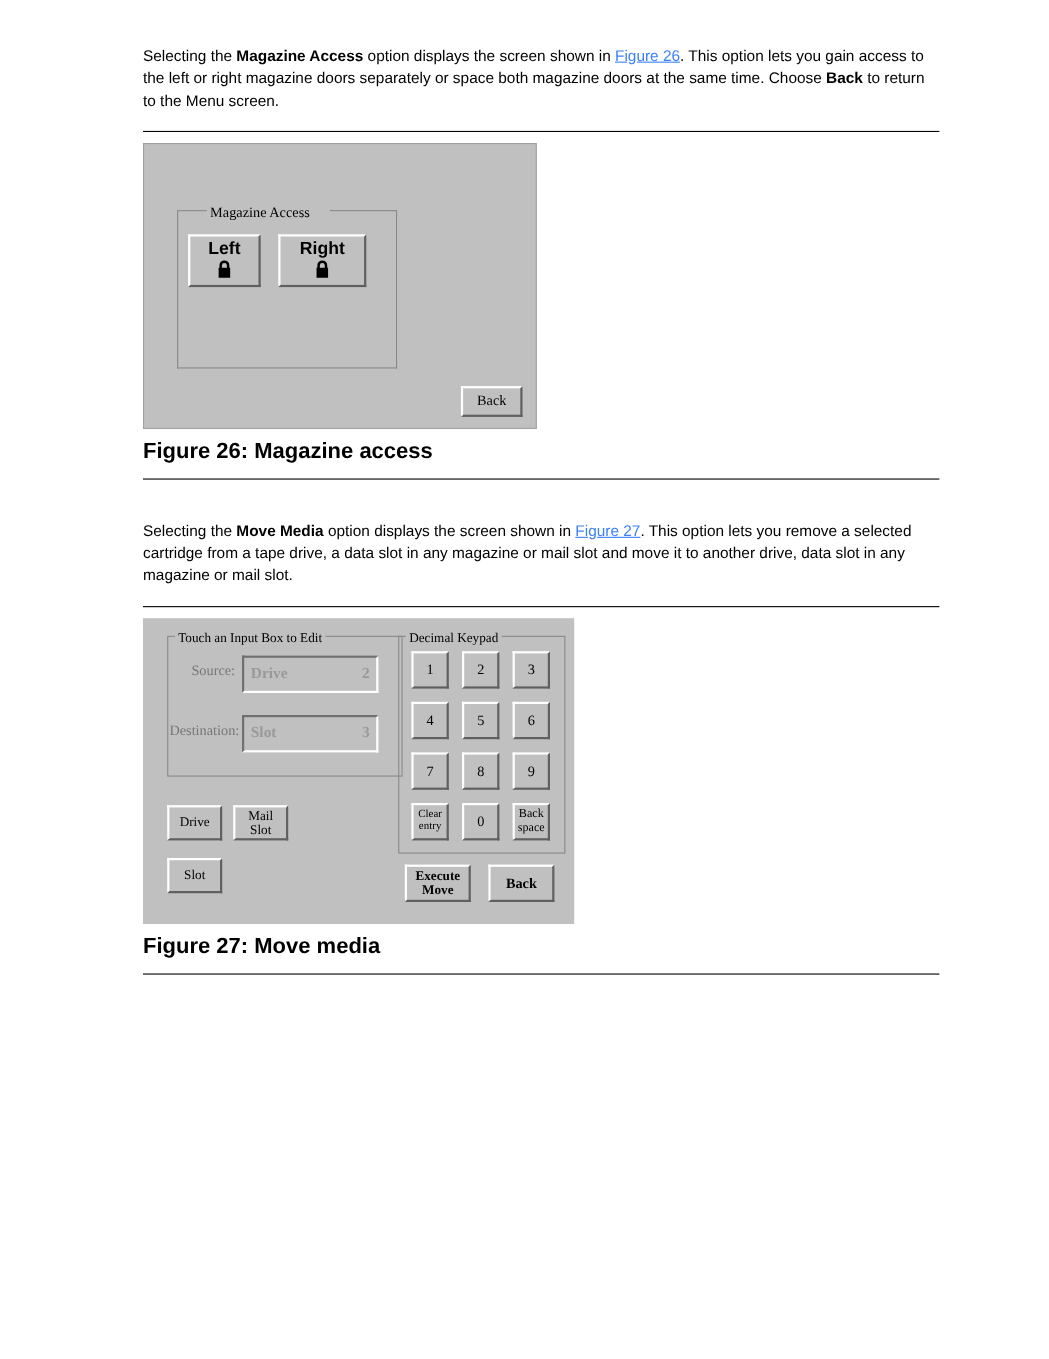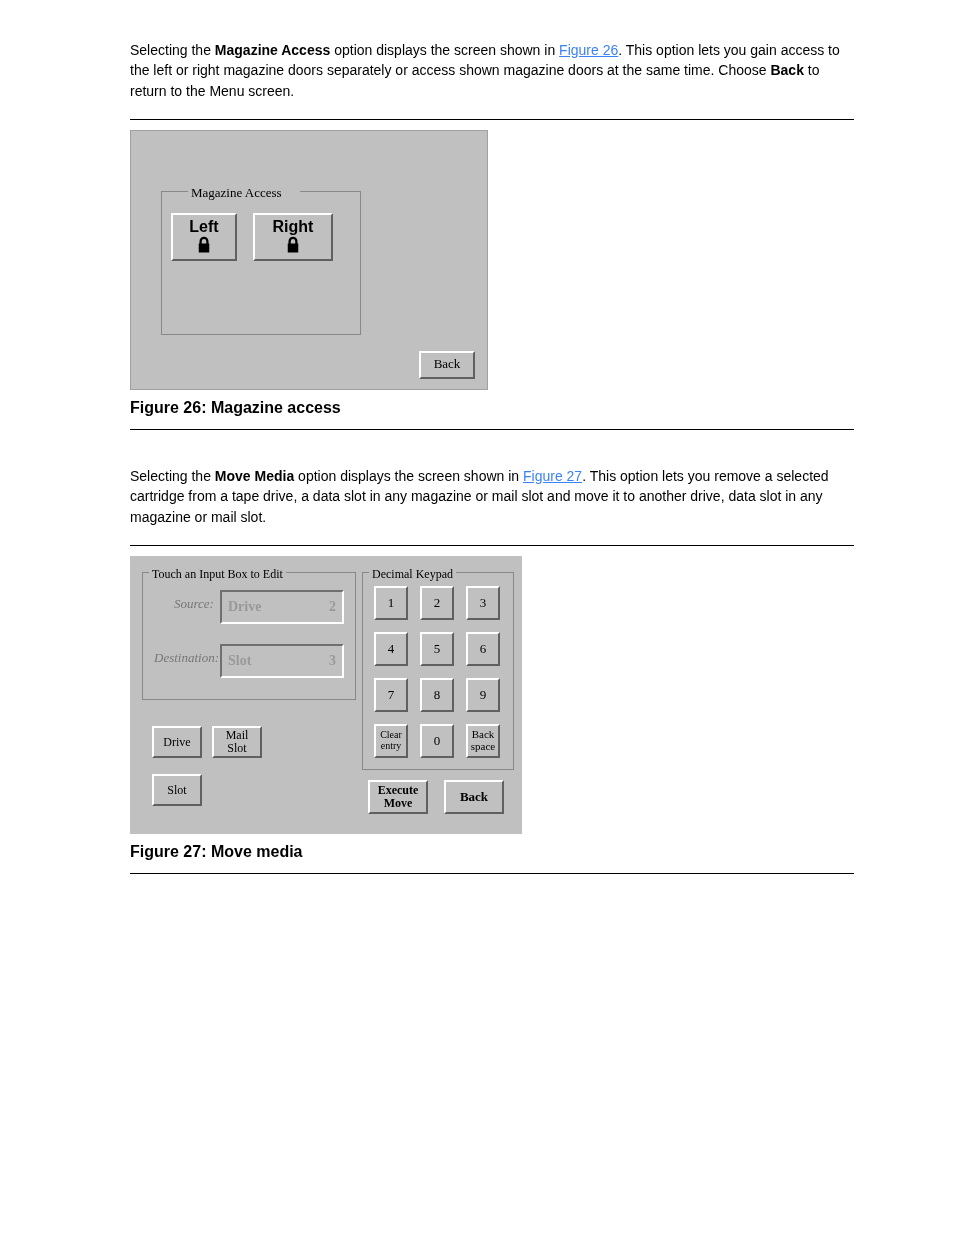--- a/index.html
+++ b/index.html
@@ -8,21 +8,21 @@
     padding: 40px 100px 40px 130px;
     font-family: Arial, Helvetica, sans-serif;
     background: #fff;
     color: #000;
     font-size: 14px;
     line-height: 1.45;
   }
   .para { margin: 0 0 18px 0; }
   .link { color: #3b82f6; text-decoration: underline; }
   .hr { border: none; border-top: 1.4px solid #000; margin: 2px 0 6px 0; }
-  .figlabel { font-weight: bold; margin: 4px 0 10px 0; font-size: 16px; }
+  .figlabel { font-weight: bold; margin: 4px 0 10px 0; font-size: 20px; }
 
   
   .panel1 {
     width: 358px; height: 260px;
     background: #c0c0c0;
     border: 1px solid #a0a0a0;
     position: relative;
     margin: 10px 0 6px 0;
   }
   .magbox {
@@ -67,25 +67,25 @@
     font-family: "Times New Roman", serif;
   }
   .group {
     position: absolute; border: 1px solid #888;
   }
   .group .glabel {
     position: absolute; top: -7px; left: 6px;
     background: #c0c0c0; padding: 0 3px;
     font-size: 12px; white-space: nowrap;
   }
-  .g-inputs { left: 12px; top: 16px; width: 214px; height: 128px; }
+  .g-inputs { left: 22px; top: 16px; width: 214px; height: 128px; }
   .g-element { left: 8px; top: 154px; width: 162px; height: 114px; }
   .g-keypad  { left: 232px; top: 16px; width: 152px; height: 198px; }
 
-  .lbl { position: absolute; font-size: 13px; color: #777; font-style: italic; }
+  .lbl { position: absolute; font-size: 13px; color: #777; }
   .src { left: 44px; top: 39px; }
   .dst { left: 24px; top: 93px; }
   .inputbox {
     position: absolute; left: 90px; width: 124px; height: 34px;
     background: #c0c0c0;
     border-top: 2px solid #707070; border-left: 2px solid #707070;
     border-right: 2px solid #fff; border-bottom: 2px solid #fff;
     color: #999; font-size: 14px; font-weight: bold;
     display: flex; align-items: center; padding: 0 6px; justify-content: space-between;
   }
@@ -110,21 +110,21 @@
     display: flex; align-items: center; justify-content: center;
     font-size: 12px; text-align: center; line-height: 1.05;
   }
 </style>
 </head>
 <body>
 
 <p class="para">
   <span>Selecting the </span><b>Magazine Access</b><span> option displays the screen shown in </span><span class="link">Figure 26</span><span>. </span>
   <span>This option lets you gain access to the left or right magazine doors separately or </span>
-  <span>access shown magazine doors at the same time. Choose </span><b>Back</b><span> to return to the </span>
+  <span>space both magazine doors at the same time. Choose </span><b>Back</b><span> to return to the </span>
   <span>Menu screen.</span>
 </p>
 
 <div class="hr"></div>
 <div class="panel1">
   <div class="magbox"></div>
   <div class="magtitle">Magazine Access</div>
   <div class="btn3d leftbtn">
     <div class="locklabel">Left</div>
     <svg class="lock" viewBox="0 0 24 24">

